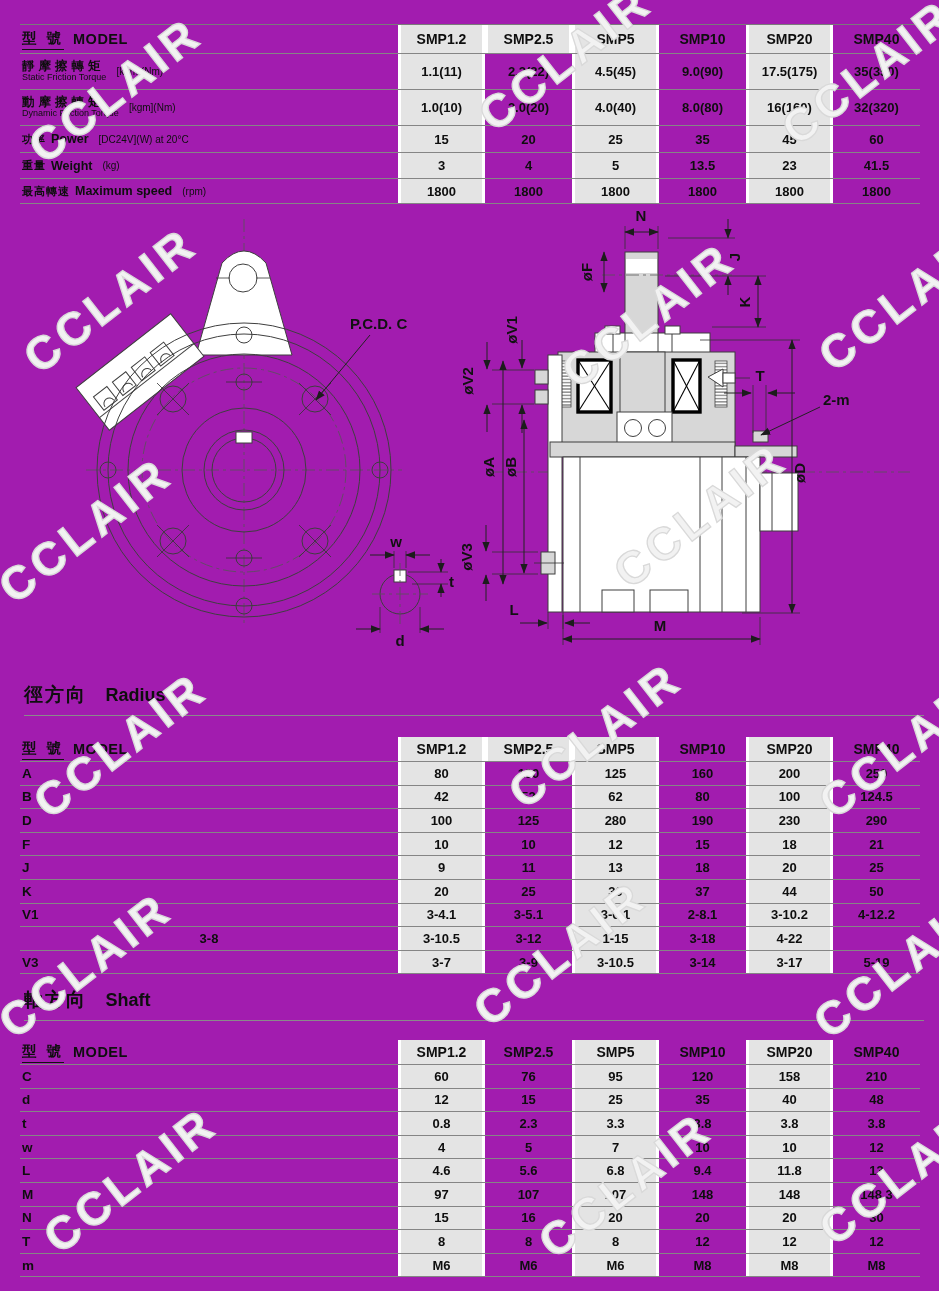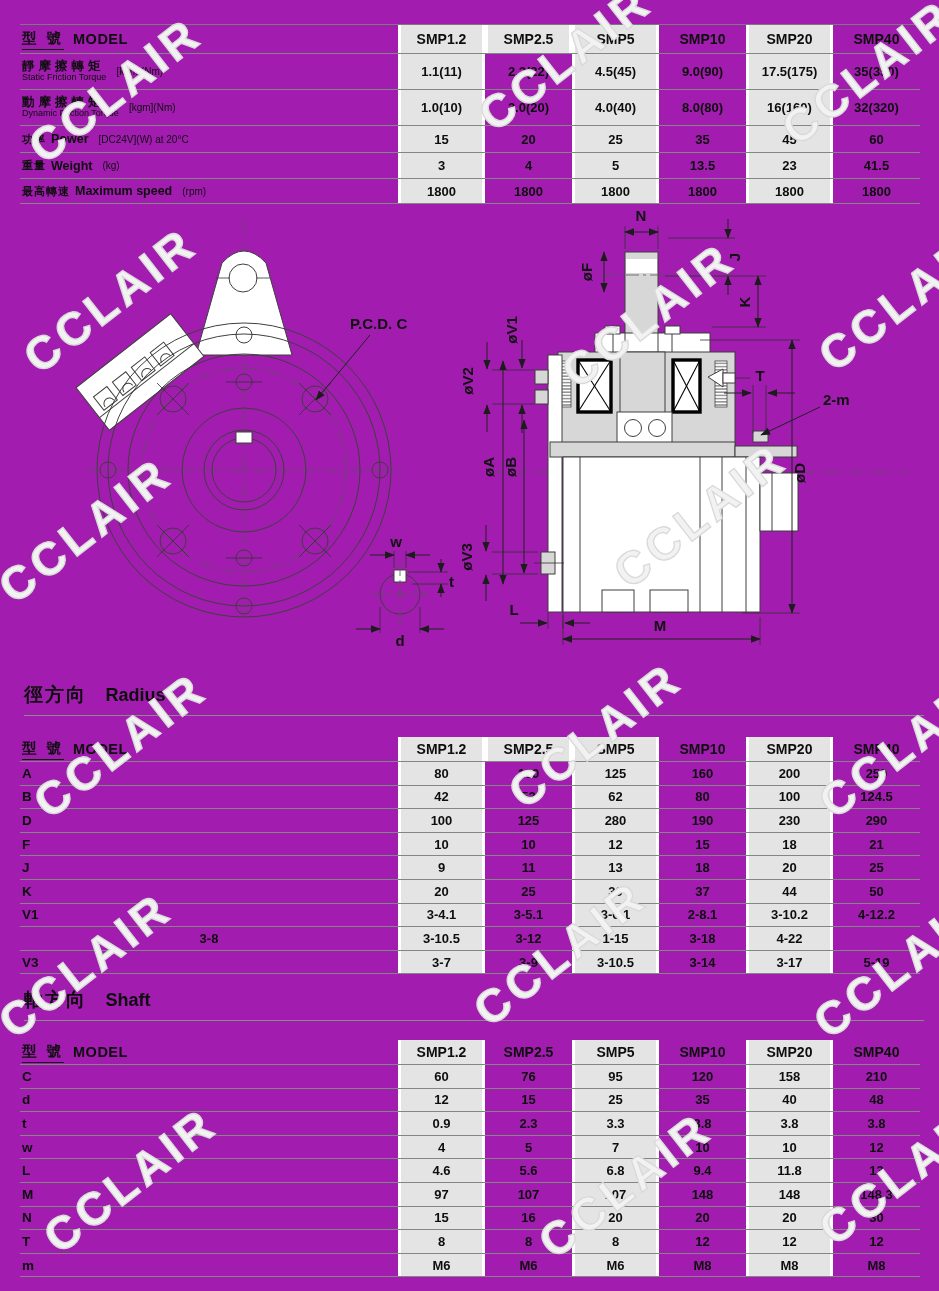--- a/index.html
+++ b/index.html
@@ -483,21 +483,21 @@
           <div class="cell lblc dimlbl">d</div>
           <div class="cell val">12</div>
           <div class="cell val">15</div>
           <div class="cell val">25</div>
           <div class="cell val">35</div>
           <div class="cell val">40</div>
           <div class="cell val">48</div>
         </div>
         <div class="grid-row h-d">
           <div class="cell lblc dimlbl">t</div>
-          <div class="cell val">0.9</div>
+          <div class="cell val">0.8</div>
           <div class="cell val">2.3</div>
           <div class="cell val">3.3</div>
           <div class="cell val">3.8</div>
           <div class="cell val">3.8</div>
           <div class="cell val">3.8</div>
         </div>
         <div class="grid-row h-d">
           <div class="cell lblc dimlbl">w</div>
           <div class="cell val">4</div>
           <div class="cell val">5</div>

